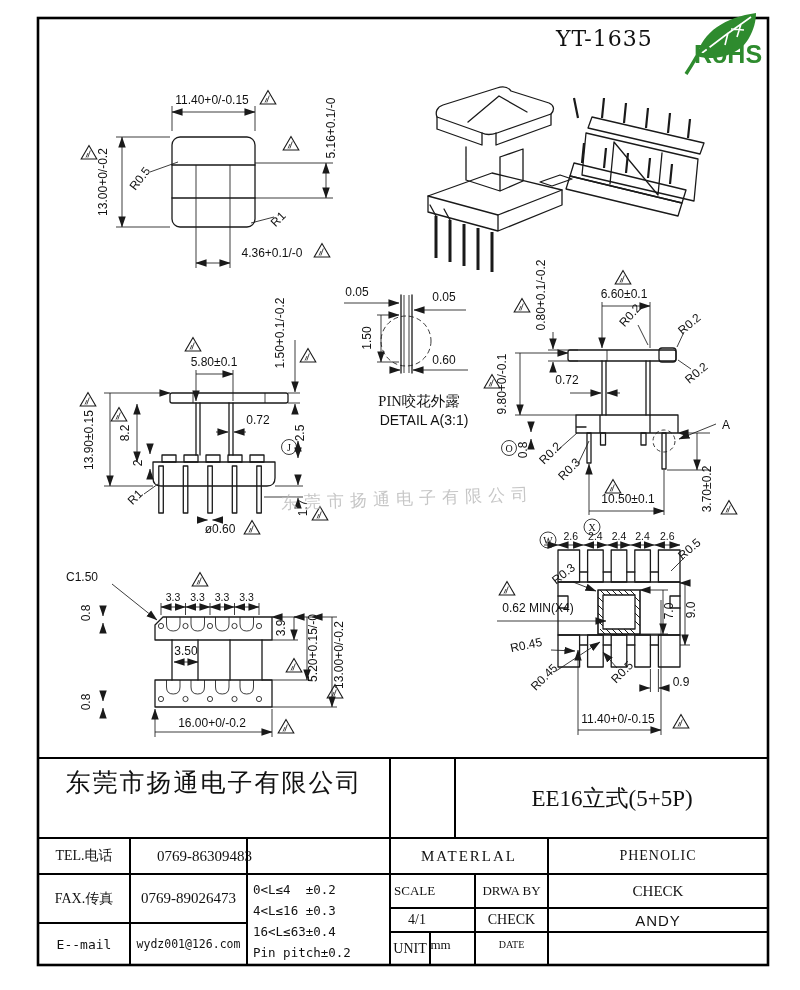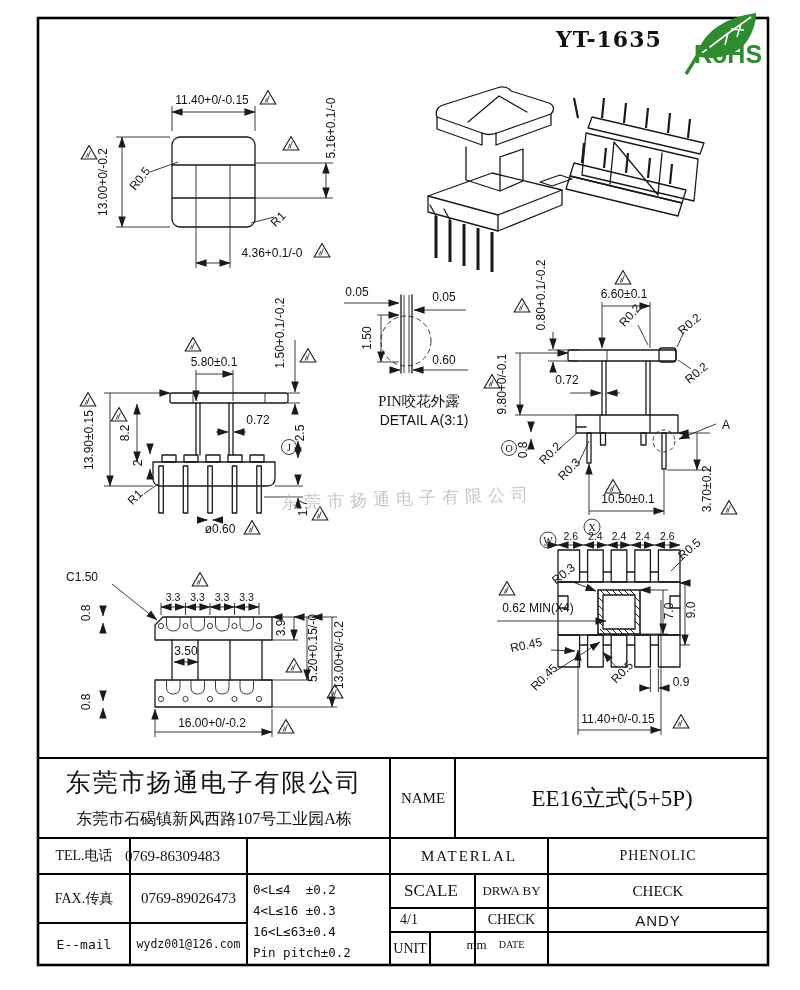--- a/index.html
+++ b/index.html
@@ -9,21 +9,21 @@
   .p{fill:none;stroke:#1a1a1a;stroke-width:1.3;stroke-linejoin:round;stroke-linecap:round}
   .t{fill:none;stroke:#1a1a1a;stroke-width:.85}
   .d{font-family:"Liberation Sans",sans-serif;font-size:12px;fill:#111}
   .ds{font-family:"Liberation Sans",sans-serif;font-size:10.5px;fill:#111}
   .dl{font-family:"Liberation Serif",serif;font-size:10px;fill:#111}
   .cell{position:absolute;display:flex;align-items:center;justify-content:center;text-align:center;}
   .serif{font-family:"Liberation Serif","DejaVu Serif",serif;}
   .mono{font-family:"DejaVu Sans Mono",monospace;}
   #watermark{position:absolute;left:281px;top:487px;width:260px;color:#b9b9b9;opacity:.8;
     font-family:"Liberation Serif",serif;font-size:17px;letter-spacing:6px;transform:rotate(-2deg);white-space:nowrap;}
-  #partno{position:absolute;left:556px;top:26px;font-family:"DejaVu Serif",serif;font-size:22px;letter-spacing:1px;font-weight:bold;}
+  #partno{position:absolute;left:556px;top:26px;font-family:"DejaVu Serif",serif;font-size:22px;letter-spacing:1px;}
   #rohs-text{position:absolute;left:694px;top:40px;font-family:"Liberation Sans",sans-serif;
     font-weight:bold;font-size:25px;color:#2e8b2e;}
   .tol-lines{position:absolute;left:253px;top:879px;width:136px;font-family:"DejaVu Sans Mono",monospace;
     font-size:12.5px;line-height:21px;white-space:pre;}
 </style>
 </head>
 <body>
 
 <div id="sheet">
 
@@ -389,47 +389,45 @@
       <path d="M548,838 V965 M475,874 V965 M430,932 V965"></path>
     </g>
   </svg>
 
   <div id="partno">YT-1635</div>
   <div id="rohs-text">RoHS</div>
 
   <div id="watermark">东莞市扬通电子有限公司</div>
 
   <div class="cell serif" style="left:40px;top:760px;width:348px;height:44px;font-size:25px;letter-spacing:2px;">东莞市扬通电子有限公司</div>
-  <div class="cell serif" style="left:40px;top:804px;width:348px;height:30px;font-size:16px;">东莞市石碣镇新风西路107号工业园A栋</div>
-
-  <div class="cell serif" style="left:392px;top:758px;width:62px;height:80px;font-size:15px;">NAME</div>
+
   <div class="cell serif" style="left:457px;top:758px;width:310px;height:80px;font-size:23px;border-radius:8px;">EE16立式(5+5P)</div>
 
   <div class="cell serif" style="left:40px;top:838px;width:88px;height:36px;font-size:14px;">TEL.电话</div>
-  <div class="cell serif" style="left:116px;top:838px;width:113px;height:36px;font-size:15px;">0769-86309483</div>
+  <div class="cell serif" style="left:148px;top:838px;width:113px;height:36px;font-size:15px;">0769-86309483</div>
 
   <div class="cell serif" style="left:40px;top:874px;width:88px;height:49px;font-size:14px;">FAX.传真</div>
   <div class="cell serif" style="left:132px;top:874px;width:113px;height:49px;font-size:15px;">0769-89026473</div>
 
   <div class="cell mono" style="left:40px;top:923px;width:88px;height:42px;font-size:13px;">E--mail</div>
   <div class="cell mono" style="left:132px;top:923px;width:113px;height:42px;font-size:11.5px;">wydz001@126.com</div>
 
   <div class="tol-lines">0&lt;L≤4  ±0.2
 4&lt;L≤16 ±0.3
 16&lt;L≤63±0.4
 Pin pitch±0.2</div>
 
   <div class="cell serif" style="left:392px;top:838px;width:154px;height:36px;font-size:15px;letter-spacing:2px;">MATERLAL</div>
   <div class="cell serif" style="left:550px;top:838px;width:216px;height:36px;font-size:14px;letter-spacing:1px;">PHENOLIC</div>
 
-  <div class="cell serif" style="left:392px;top:874px;width:81px;height:34px;font-size:17px;justify-content:flex-start;padding-left:12px;">SCALE</div>
+  <div class="cell serif" style="left:392px;top:874px;width:81px;height:34px;font-size:13px;justify-content:flex-start;padding-left:2px;">SCALE</div>
   <div class="cell serif" style="left:477px;top:874px;width:69px;height:34px;font-size:13px;line-height:14px;">DRWA BY</div>
   <div class="cell serif" style="left:550px;top:874px;width:216px;height:34px;font-size:15px;">CHECK</div>
 
-  <div class="cell serif" style="left:392px;top:908px;width:81px;height:24px;font-size:14px;justify-content:flex-start;padding-left:8px;">4/1</div>
+  <div class="cell serif" style="left:392px;top:908px;width:81px;height:24px;font-size:14px;justify-content:flex-start;padding-left:16px;">4/1</div>
   <div class="cell serif" style="left:477px;top:908px;width:69px;height:24px;font-size:14px;">CHECK</div>
   <div class="cell" style="left:550px;top:908px;width:216px;height:24px;font-size:15px;letter-spacing:1px;">ANDY</div>
 
   <div class="cell serif" style="left:392px;top:932px;width:36px;height:33px;font-size:14px;">UNIT</div>
-  <div class="cell serif" style="left:456px;top:932px;width:41px;height:25px;font-size:13px;">mm</div>
+  <div class="cell serif" style="left:420px;top:932px;width:41px;height:25px;font-size:13px;">mm</div>
   <div class="cell serif" style="left:477px;top:932px;width:69px;height:24px;font-size:10px;">DATE</div>
 
 </div>
 
 </body></html>

